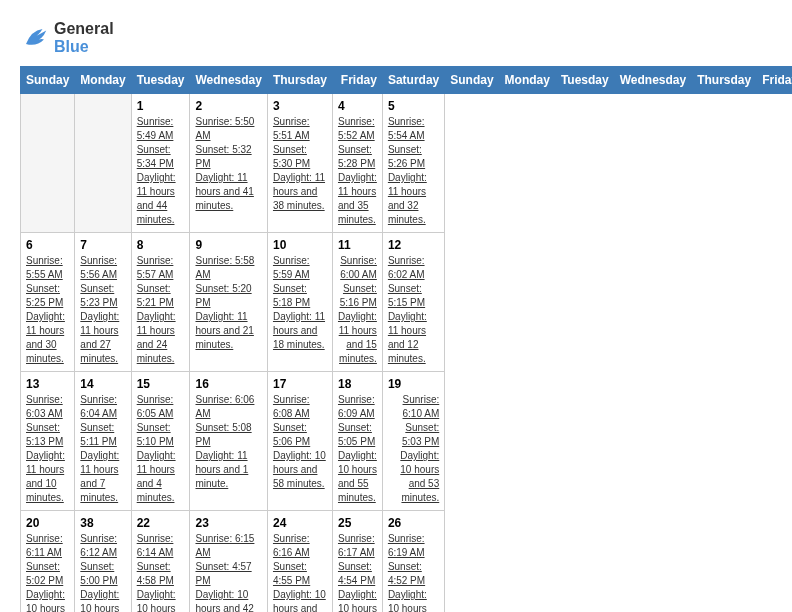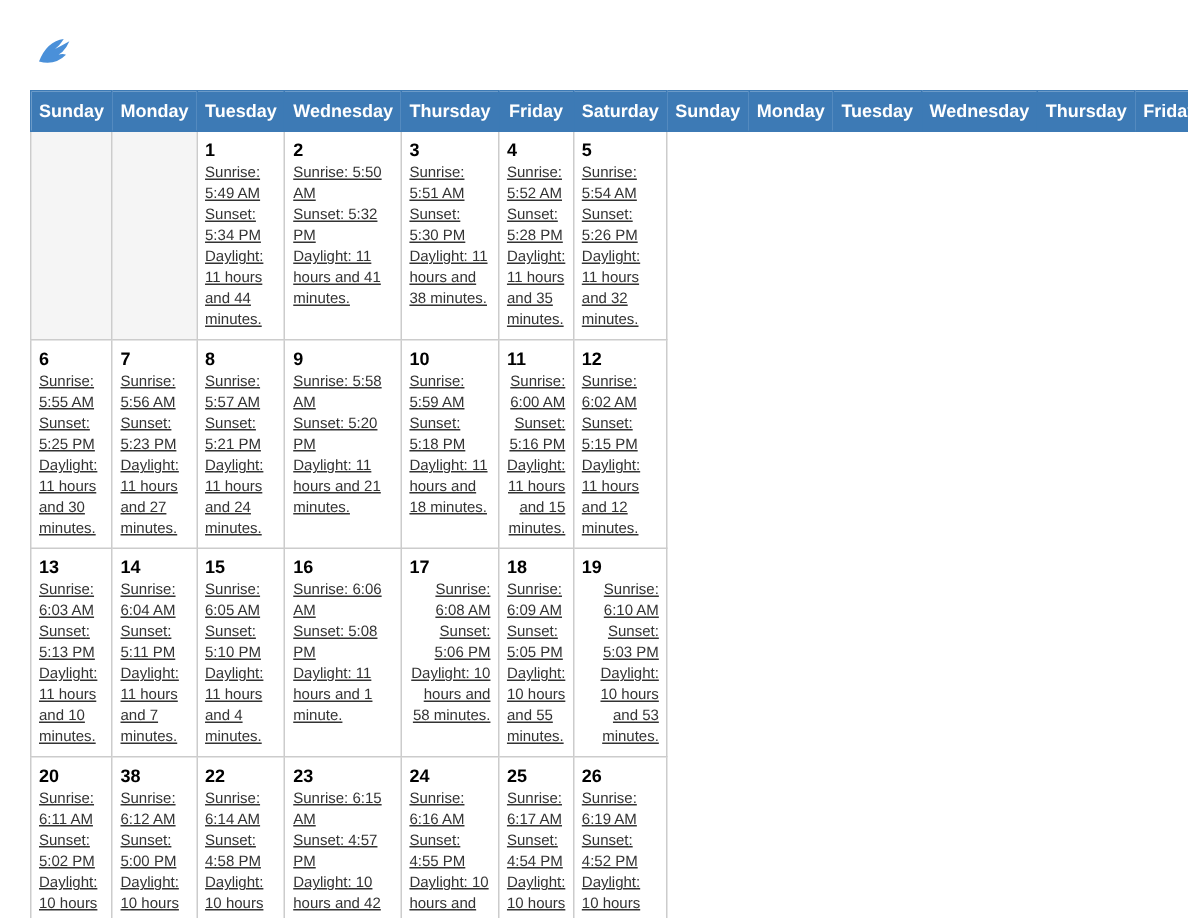--- a/index.html
+++ b/index.html
@@ -39,21 +39,21 @@
     }
     table {
       width: 100%;
       border-collapse: collapse;
       font-size: 11px;
     }
     thead tr th {
       background-color: #3d7ab5;
       color: #fff;
       padding: 6px 5px;
-      text-align: center;
+      text-align: right;
       font-size: 12px;
       font-weight: bold;
       border: 1px solid #3d7ab5;
     }
     tbody tr td {
       vertical-align: top;
       padding: 5px 5px;
       border: 1px solid #ccc;
       width: 113px;
       min-height: 80px;
@@ -82,20 +82,24 @@
     }
   </style>
 </head>
 <body>
 
 <div class="header">
   <div class="logo">
     <svg class="logo-bird" viewBox="0 0 40 40" xmlns="http://www.w3.org/2000/svg">
       <path d="M8 28 Q15 10 30 8 Q25 16 20 18 Q28 14 35 10 Q30 22 20 24 Q28 20 32 22 Q22 32 8 28Z" fill="#4a90d9"></path>
     </svg>
+    <div>
+      <div style="font-size:16px;font-weight:bold;color:#333;">General</div>
+      <div style="font-size:16px;font-weight:bold;color:#4a90d9;">Blue</div>
+    </div>
   </div>
   <div class="title-block">
     <div class="month-title"></div>
     <div class="location"></div>
   </div>
 </div>
 
 <table>
   <thead>
     <tr>
@@ -213,21 +217,21 @@
 Daylight: 11 hours and 4 minutes.</div>
         </td>
         <td>
           <span class="day-number">16</span>
           <div class="day-info" style="white-space: pre-line;">Sunrise: 6:06 AM
 Sunset: 5:08 PM
 Daylight: 11 hours and 1 minute.</div>
         </td>
         <td>
           <span class="day-number">17</span>
-          <div class="day-info" style="white-space: pre-line; text-align: right;">Sunrise: 6:08 AM
+          <div class="day-info" style="white-space: pre-line;">Sunrise: 6:08 AM
 Sunset: 5:06 PM
 Daylight: 10 hours and 58 minutes.</div>
         </td>
         <td>
           <span class="day-number">18</span>
           <div class="day-info" style="white-space: pre-line;">Sunrise: 6:09 AM
 Sunset: 5:05 PM
 Daylight: 10 hours and 55 minutes.</div>
         </td>
         <td>

